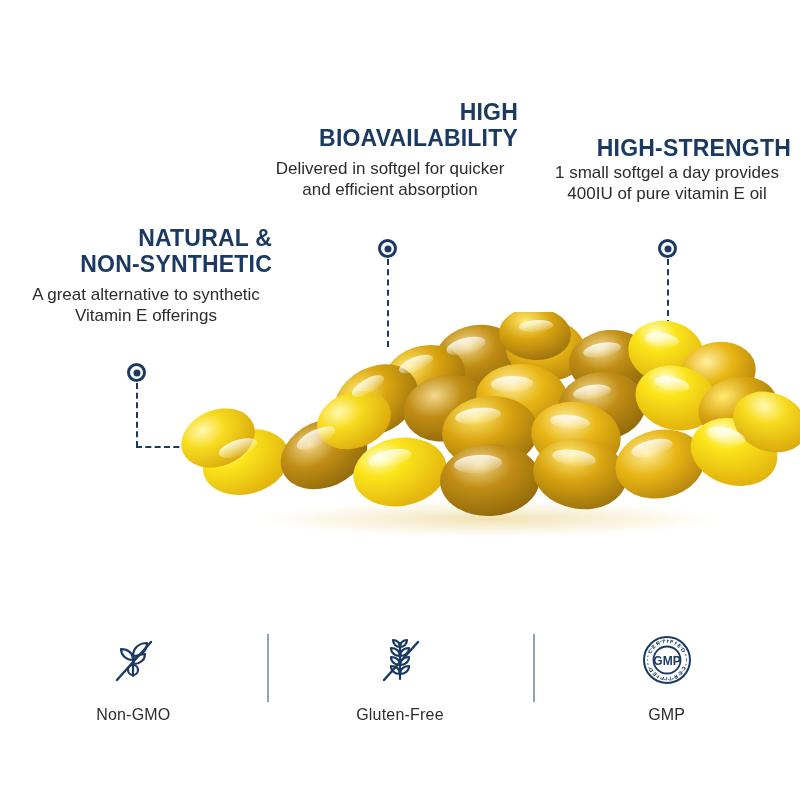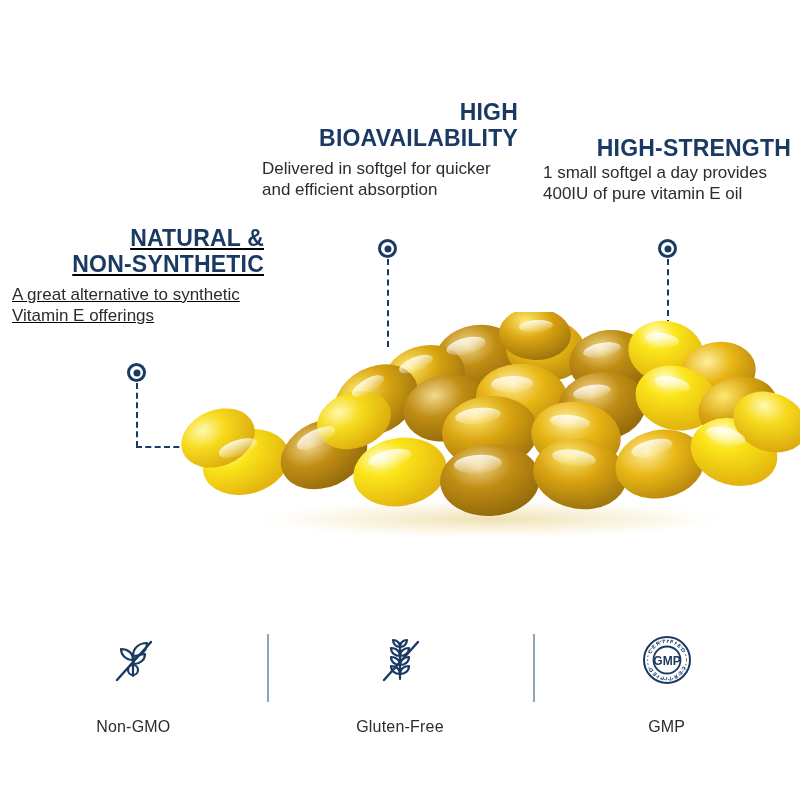--- a/index.html
+++ b/index.html
@@ -25,25 +25,26 @@
     font-family: "Liberation Sans", sans-serif;
     font-weight: bold;
     color: #1b3a63;
     text-align: right;
     line-height: 1.12;
     letter-spacing: 0.2px;
   }
   .callout-body {
     font-family: "Liberation Sans", sans-serif;
     color: #2c2c2c;
+    text-align: center;
     line-height: 1.27;
   }
 
   
-  #callout-natural { left: 12px; top: 226px; width: 252px; text-decoration: underline; }
+  #callout-natural { left: 20px; top: 226px; width: 252px; }
   #callout-natural .callout-title { font-size: 23px; }
   #callout-natural .callout-body { font-size: 17px; margin-top: 6px; }
 
   
   #callout-bioavailability { left: 262px; top: 100px; width: 256px; }
   #callout-bioavailability .callout-title { font-size: 23px; }
   #callout-bioavailability .callout-body { font-size: 17px; margin-top: 6px; }
 
   
   #callout-strength { left: 543px; top: 136px; width: 248px; }
@@ -118,21 +119,21 @@
   }
   .feature-icon {
     height: 64px;
     display: flex;
     align-items: center;
     justify-content: center;
     margin-top: 10px;
   }
   .feature-icon svg { display: block; }
   .feature-label {
-    margin-top: 26px;
+    margin-top: 14px;
     font-family: "Liberation Sans", sans-serif;
     font-size: 16px;
     color: #2c2c2c;
     letter-spacing: 0.2px;
     white-space: nowrap;
   }
   .feature-divider {
     position: absolute;
     left: 0;
     top: 16px;

